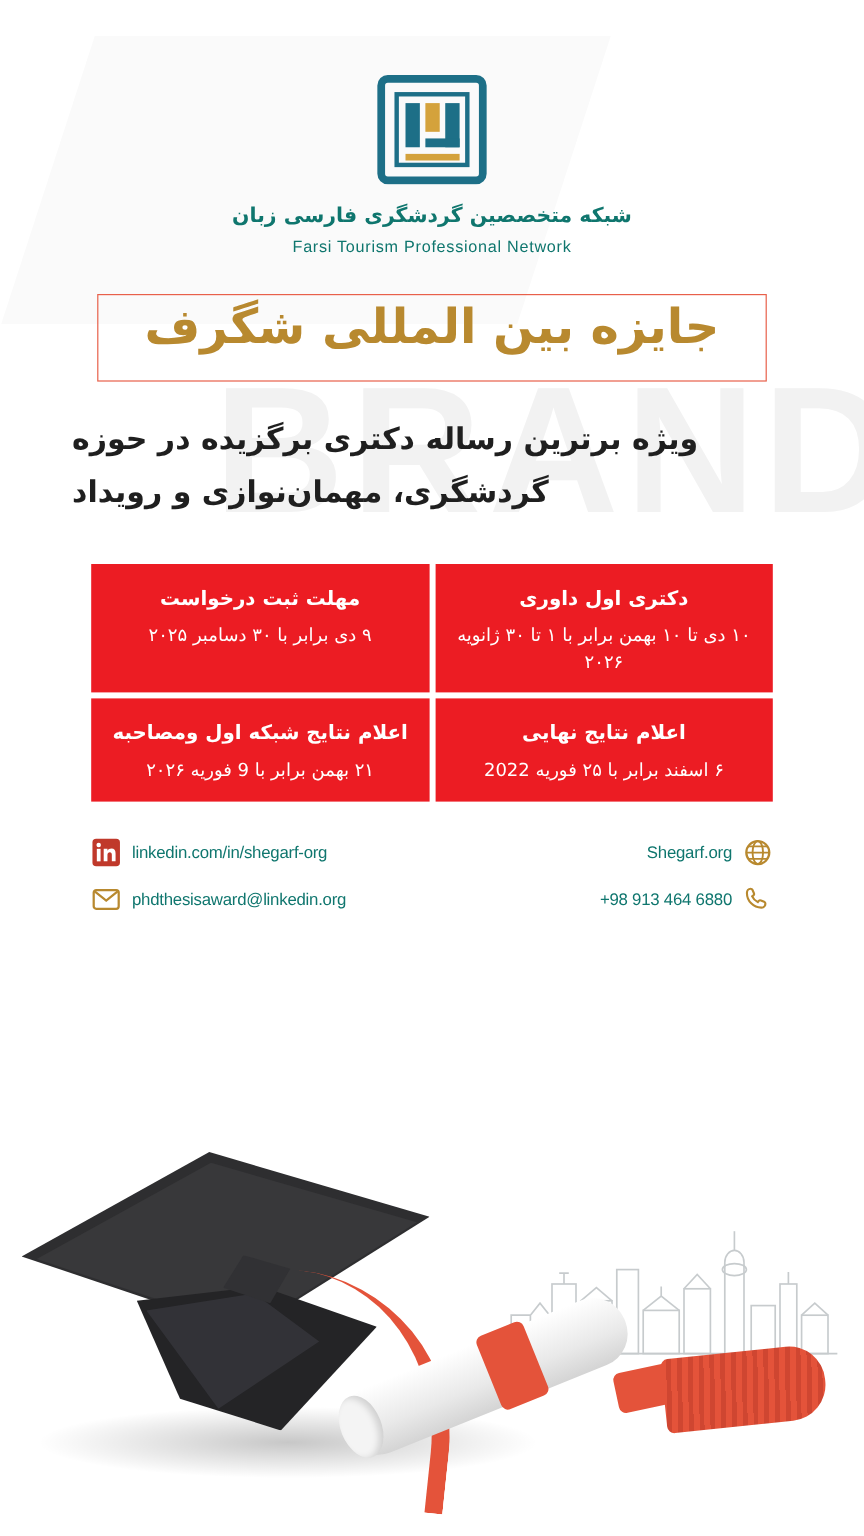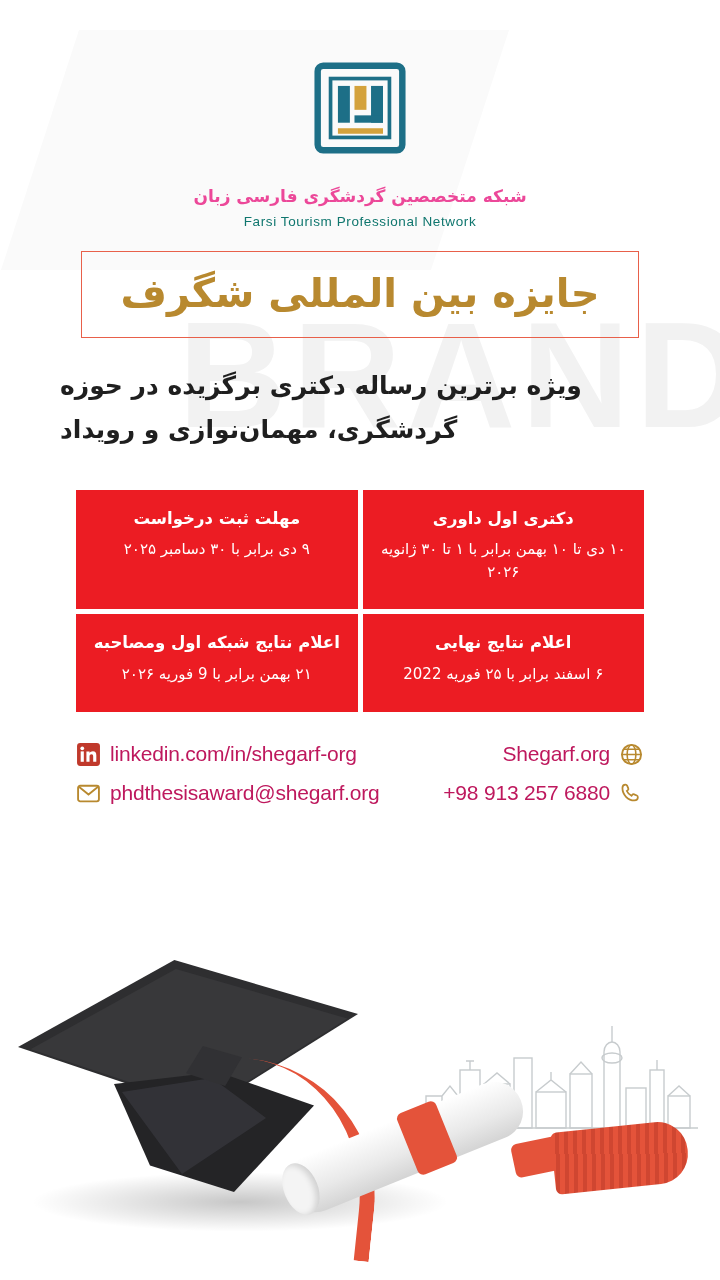--- a/index.html
+++ b/index.html
@@ -50,41 +50,41 @@
     padding-top: 62px;
     text-align: center;
   }
   .logo-mark {
     width: 92px;
     height: 92px;
     margin: 0 auto;
     display: block;
   }
   .org-fa {
-    margin-top: 32px;
+    margin-top: 16px;
     font-size: 17px;
     font-weight: bold;
-    color: #ec4899;
+    color: #0f766e;
     letter-spacing: 0px;
   }
   .org-en {
     margin-top: 8px;
     font-size: 13.5px;
     color: #0f766e;
     letter-spacing: 0.6px;
     direction: ltr;
     font-family: "Liberation Sans", sans-serif;
   }
 
   
   .title-box {
-    margin: 22px auto 0;
+    margin: 32px auto 0;
     width: 556px;
     border: 1.5px solid #e8604a;
-    padding: 16px 0 19px;
+    padding: 2px 0 19px;
     text-align: center;
   }
   .title-box .title {
     font-size: 40px;
     font-weight: bold;
     color: #b8892f;
     line-height: 1.25;
   }
   .subtitle {
     margin: 26px auto 0;
@@ -100,21 +100,21 @@
   .dates {
     margin: 38px auto 0;
     width: 568px;
     display: grid;
     grid-template-columns: 1fr 1fr;
     grid-gap: 5px;
   }
   .date-cell {
     background: #ec1c23;
     color: #ffffff;
-    padding: 17px 10px 26px;
+    padding: 17px 10px 14px;
     text-align: center;
   }
   .date-cell .dc-title {
     font-size: 16.5px;
     font-weight: bold;
     line-height: 1.5;
   }
   .date-cell .dc-sub {
     margin-top: 7px;
     font-size: 15px;
@@ -132,22 +132,22 @@
     align-items: center;
     justify-content: space-between;
     margin-bottom: 14px;
   }
   .cgroup {
     display: flex;
     align-items: center;
     gap: 9px;
   }
   .ctext {
-    font-size: 21px;
-    color: #be185d;
+    font-size: 14px;
+    color: #0f766e;
     font-family: "Liberation Sans", sans-serif;
     letter-spacing: -0.2px;
   }
   .icon {
     width: 25px;
     height: 25px;
     flex: 0 0 auto;
     display: block;
   }
 
@@ -363,24 +363,24 @@
         </svg>
       </div>
     </div>
 
     <div class="crow">
       <div class="cgroup">
         <svg class="icon" viewBox="0 0 24 24">
           <rect x="2" y="4.5" width="20" height="15" rx="2" fill="none" stroke="#b8892f" stroke-width="1.8"></rect>
           <path d="M2.8 5.6 12 13l9.2-7.4" fill="none" stroke="#b8892f" stroke-width="1.8"></path>
         </svg>
-        <span class="ctext">phdthesisaward@shegarf.org</span>
+        <span class="ctext">phdthesisaward@linkedin.org</span>
       </div>
       <div class="cgroup">
-        <span class="ctext">+98 913 257 6880</span>
+        <span class="ctext">+98 913 464 6880</span>
         <svg class="icon" viewBox="0 0 24 24">
           <path d="M6.2 3.5c.8 0 1.3.3 1.6 1l1.1 2.6c.3.7.1 1.3-.4 1.7l-1 .8c.9 2 2.4 3.6 4.5 4.6l.8-1c.4-.5 1-.7 1.7-.4l2.6 1.1c.7.3 1 .8 1 1.6 0 1.8-1.5 3.1-3.3 3.1C8.6 18.6 3.3 13.3 3.3 6.8 3.3 5 4.5 3.5 6.2 3.5z" fill="none" stroke="#b8892f" stroke-width="1.7"></path>
         </svg>
       </div>
     </div>
 
   </div>
 </div>
 
 <div class="photo">

